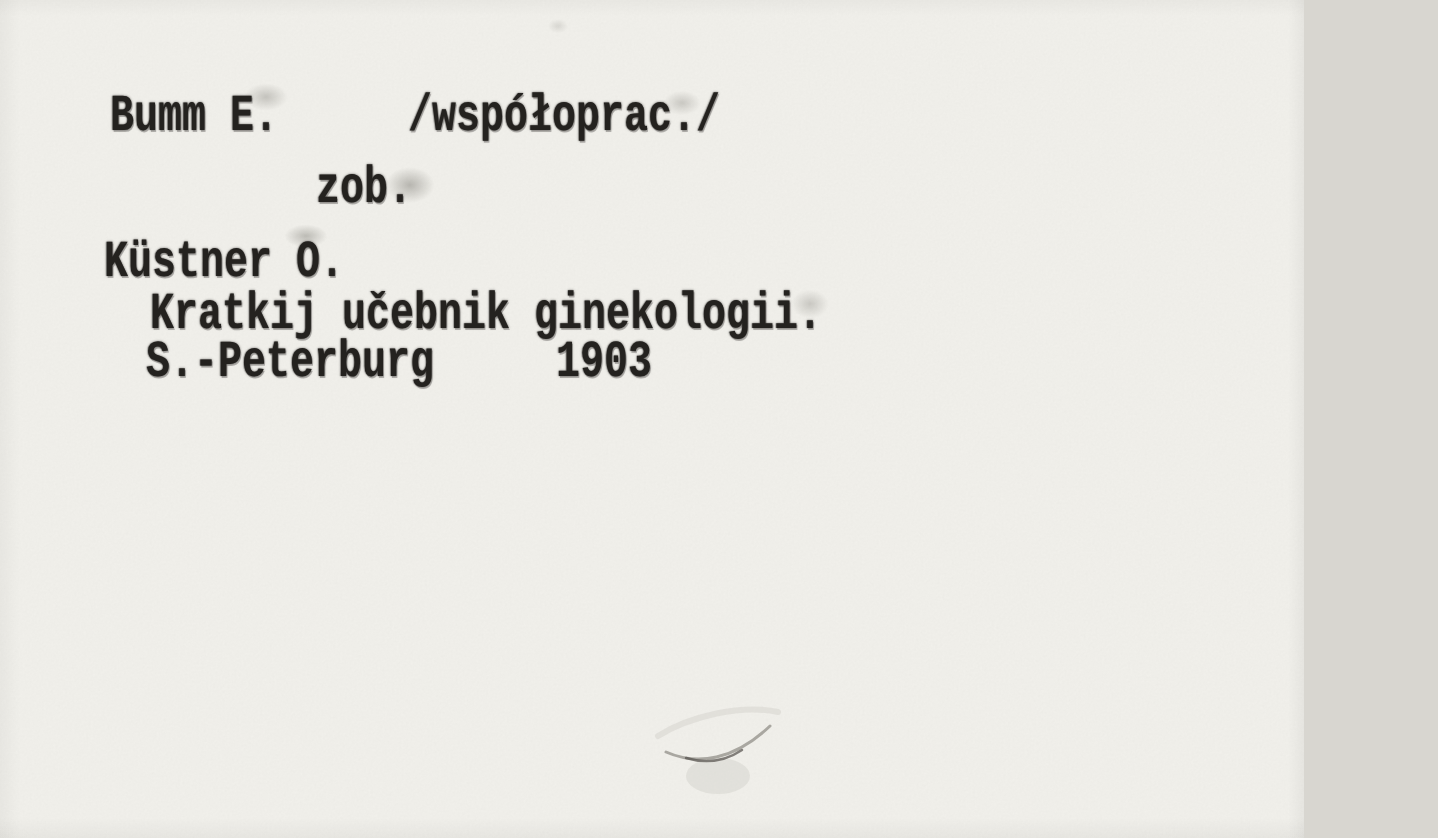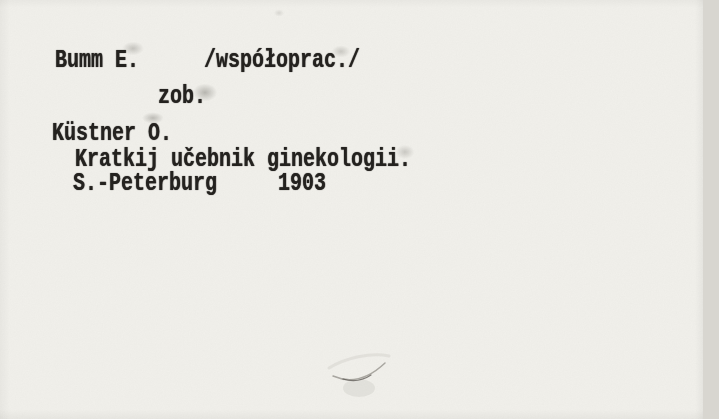--- a/index.html
+++ b/index.html
@@ -3,21 +3,21 @@
 <meta charset="utf-8">
 <style>
   html, body {
     margin: 0;
     padding: 0;
     background: #d8d6d0;
     font-family: "Liberation Mono", "DejaVu Sans Mono", monospace;
   }
   .card {
     position: relative;
-    width: 703px;
+    width: 652px;
     height: 419px;
     background:
       linear-gradient(to right, rgba(0,0,0,0.035) 0, rgba(0,0,0,0) 10px),
       linear-gradient(to left, rgba(0,0,0,0.045) 0, rgba(0,0,0,0) 8px),
       linear-gradient(to bottom, rgba(0,0,0,0.03) 0, rgba(0,0,0,0) 8px),
       linear-gradient(to top, rgba(0,0,0,0.04) 0, rgba(0,0,0,0) 10px),
       radial-gradient(120% 120% at 50% 45%, #f3f2ed 60%, #ecebe5 100%),
       #f1f0ea;
     overflow: hidden;
   }

